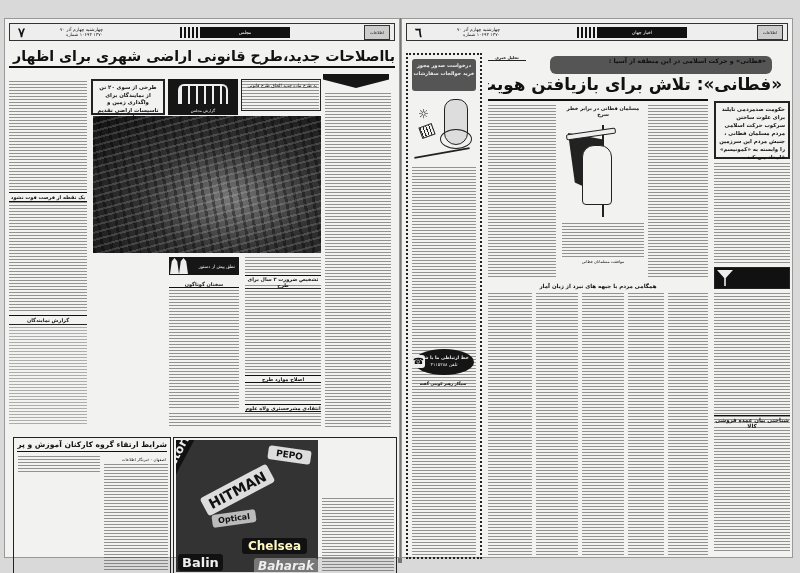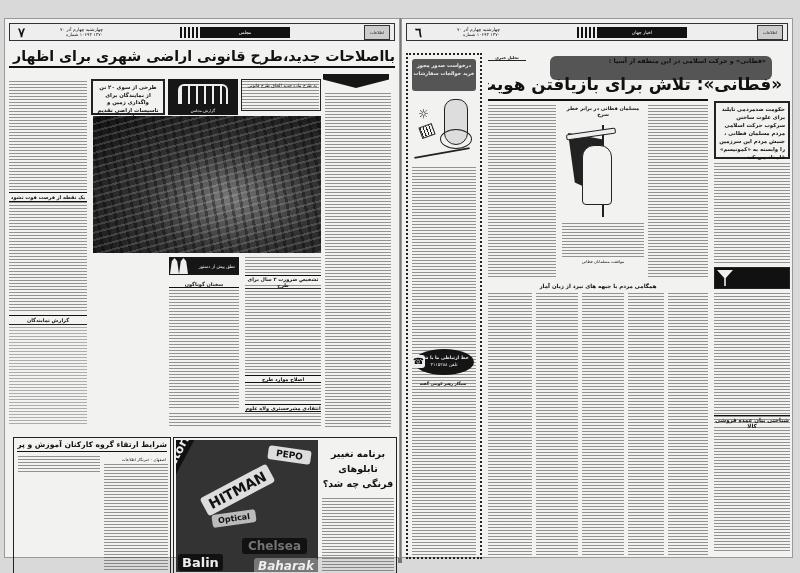--- a/index.html
+++ b/index.html
@@ -96,25 +96,24 @@
     <div class="txt" style="top:26px;left:90px;width:64px;height:108px"></div>
     <div class="txt" style="top:18px;left:4px;width:82px;height:16px"></div>
   </div>
 
   <div class="box" style="top:418px;left:168px;width:224px;height:138px;border-width:1px">
     <div style="position:absolute;top:2px;left:2px;width:142px;height:132px;background:#333;overflow:hidden">
       <div class="sign" style="left:-4px;top:24px;background:#111;color:#eee;font-size:12px;padding:2px;transform:rotate(-62deg);transform-origin:0 100%">Victoria</div>
       <div class="sign" style="left:24px;top:40px;background:#ddd;color:#111;font-size:14px;padding:2px 6px;transform:rotate(-28deg)">HITMAN</div>
       <div class="sign" style="left:92px;top:8px;background:#ddd;color:#111;font-size:9px;padding:2px 8px;transform:rotate(8deg)">PEPO</div>
       <div class="sign" style="left:36px;top:72px;background:#bbb;color:#111;font-size:8px;padding:2px 6px;transform:rotate(-8deg)">Optical</div>
-      <div class="sign" style="left:66px;top:98px;background:#111;color:#737373;font-size:12px;padding:1px 6px">Chelsea</div>
+      <div class="sign" style="left:66px;top:98px;background:#111;color:#fef9c3;font-size:12px;padding:1px 6px">Chelsea</div>
       <div class="sign" style="left:2px;top:114px;background:#111;color:#eee;font-size:13px;padding:1px 4px">Balin</div>
       <div class="sign" style="left:78px;top:118px;background:#777;color:#eee;font-size:12px;padding:1px 4px;font-style:italic">Baharak</div>
     </div>
-    <div style="position:absolute;top:8px;left:148px;width:72px;direction:rtl;font-weight:bold;font-size:9.5px;line-height:15px;text-align:center">برنامه تغییر تابلوهای فرنگی چه شد؟</div>
     <div class="txt" style="top:60px;left:148px;width:72px;height:74px"></div>
   </div>
 </div>
 
 <div class="page" id="pR">
   <div class="hdr">
     <span class="pnum">٦</span>
     <div class="date">
       <div>چهارشنبه چهارم آذر ۷۰</div>
       <div>۱۳۷۰ ۱۰۶۹۳ شماره</div>
@@ -136,21 +135,21 @@
       <div style="position:absolute;left:6px;top:10px;font-size:12px">☼</div>
       <div style="position:absolute;left:32px;top:2px;width:24px;height:46px;border:1px solid #222;border-radius:10px 10px 12px 12px;background:#ddd"></div>
       <div style="position:absolute;left:28px;top:32px;width:32px;height:20px;border:1px solid #222;border-radius:50%"></div>
       <div style="position:absolute;left:8px;top:28px;width:14px;height:12px;border:1px solid #222;transform:rotate(-20deg);background:repeating-linear-gradient(90deg,#222 0 1px,transparent 1px 3px)"></div>
       <div style="position:absolute;left:2px;top:55px;width:56px;height:2px;background:#222;transform:rotate(-10deg)"></div>
     </div>
     <div class="txt" style="top:112px;left:4px;width:64px;height:388px"></div>
   </div>
 
   <div class="sub" style="top:36px;left:86px;width:38px;font-size:4px;border-bottom:1px solid #222">تحلیل خبری</div>
-  <div style="position:absolute;top:37px;left:148px;width:222px;height:24px;background:#555;color:#111;border-radius:6px;direction:rtl;font-size:6.4px;font-weight:bold;line-height:11px;padding:0 6px;white-space:nowrap;overflow:hidden">«فطانی» و حرکت اسلامی در این منطقه از آسیا :</div>
+  <div style="position:absolute;top:37px;left:148px;width:222px;height:18px;background:#555;color:#111;border-radius:6px;direction:rtl;font-size:6.4px;font-weight:bold;line-height:11px;padding:0 6px;white-space:nowrap;overflow:hidden">«فطانی» و حرکت اسلامی در این منطقه از آسیا :</div>
   <div class="headline" style="top:52px;left:86px;right:10px;font-size:16.8px;line-height:26px;text-align:right">«فطانی»: تلاش برای بازیافتن هویت اسلامی</div>
   <div class="rule" style="top:80px;left:86px;width:220px;height:2px"></div>
 
   <div class="box" style="top:82px;left:312px;width:76px;height:58px;border-width:2px">
     <div style="direction:rtl;font-weight:bold;font-size:5.4px;line-height:8px;padding:2px 3px;text-align:right">حکومت ضدمردمی تایلند برای علوت ساختن سرکوب حرکت اسلامی مردم مسلمان فطانی ، جنبش مردم این سرزمین را وابسته به «کمونیسم» قلمداد می کند .</div>
   </div>
 
   <div class="txt" style="top:86px;left:86px;width:68px;height:174px"></div>
   <div class="txt" style="top:86px;left:246px;width:60px;height:174px"></div>
   <div class="txt" style="top:144px;left:312px;width:76px;height:100px"></div>

